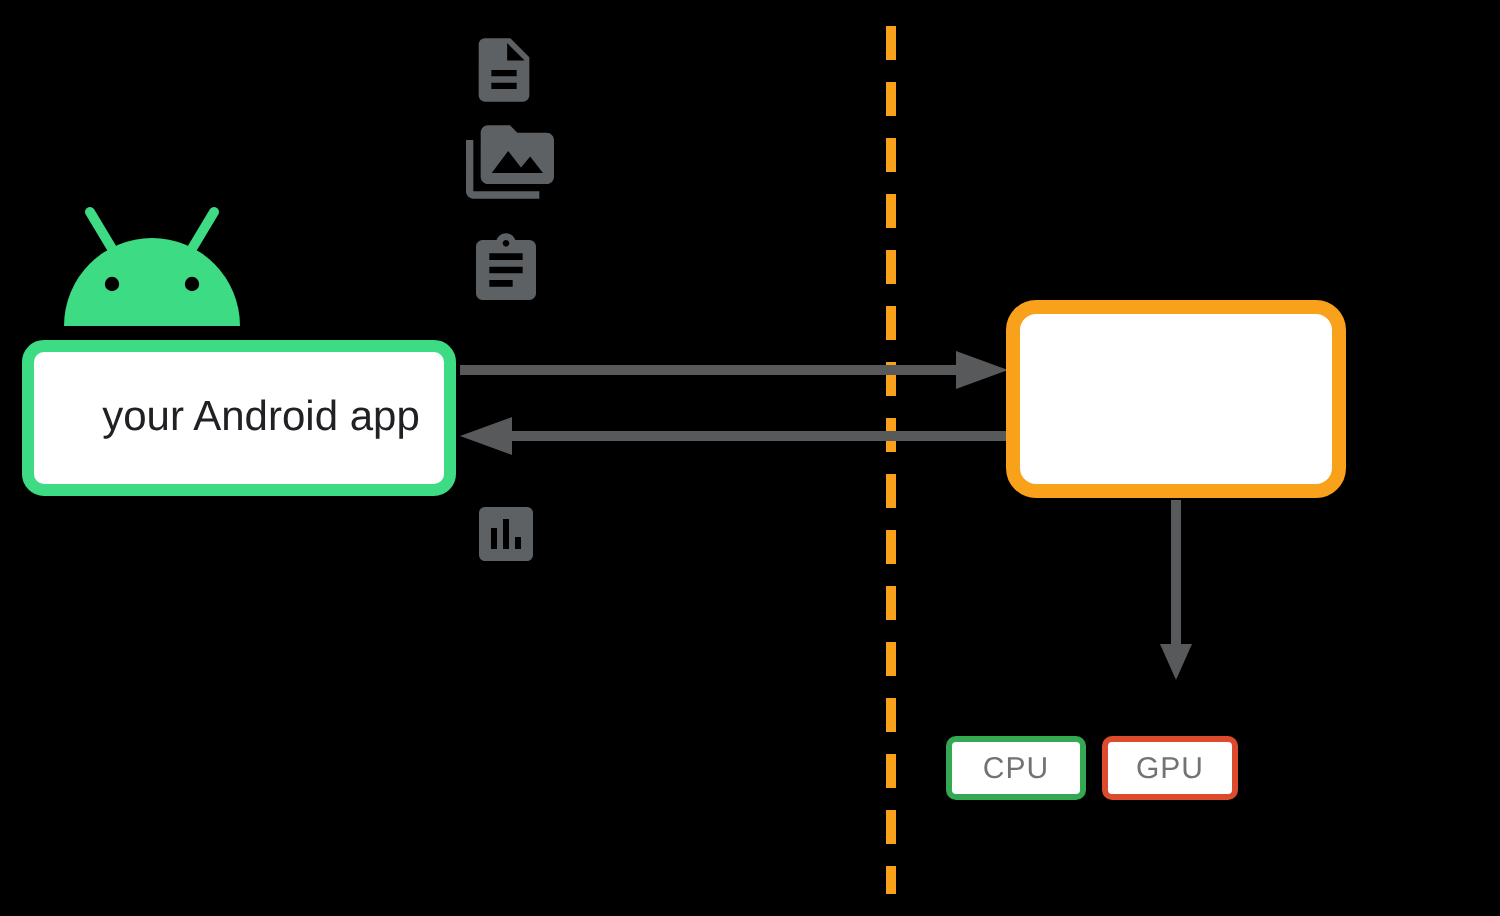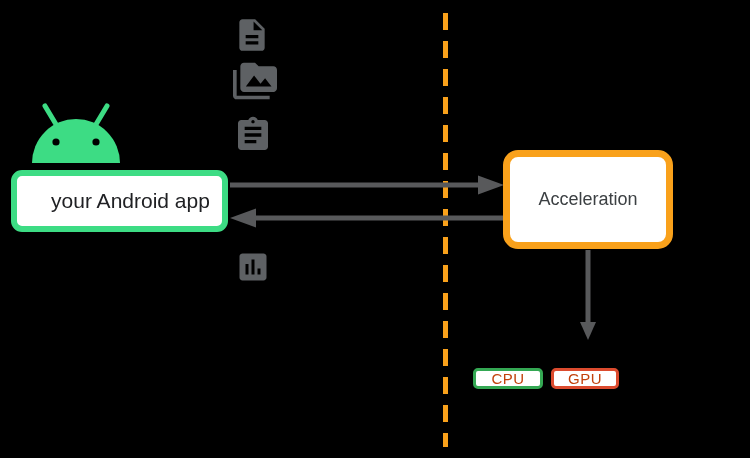--- a/index.html
+++ b/index.html
@@ -26,43 +26,43 @@
     position: absolute;
     box-sizing: border-box;
     background: #ffffff;
     display: flex;
     align-items: center;
     justify-content: center;
     text-align: center;
   }
   .app-box {
     left: 11px; top: 170px;
-    width: 217px; height: 62px;
+    width: 217px; height: 78px;
     border: 6px solid #3DDC84;
     border-radius: 11px;
     font-size: 21px;
     color: #202124;
     padding-left: 22px;
   }
   .service-box {
     left: 503px; top: 150px;
     width: 170px; height: 99px;
     border: 7px solid #F9A11B;
     border-radius: 15px;
     font-size: 18px;
     line-height: 25px;
     color: #3C4043;
     flex-direction: column;
   }
   .service-box span { display: block; }
   .chip {
-    width: 70px; height: 21px;
+    width: 70px; height: 32px;
     border-radius: 5px;
     font-size: 15px;
-    color: #c2410c;
+    color: #737373;
     letter-spacing: 0.5px;
     justify-content: center;
   }
   .cpu-box { left: 473px; top: 368px; border: 3px solid #34A853; }
   .gpu-box { left: 551px; top: 368px; width: 68px; border: 3px solid #DC4B2E; }
   .icon { position: absolute; fill: #5E6164; }
 </style>
 </head>
 <body>
 
@@ -110,21 +110,20 @@
 
   <svg class="icon" style="left:233px;top:115px" width="40" height="40" viewBox="0 0 24 24">
     <path d="M19 3h-4.18C14.4 1.84 13.3 1 12 1c-1.3 0-2.4.84-2.82 2H5c-1.1 0-2 .9-2 2v14c0 1.1.9 2 2 2h14c1.1 0 2-.9 2-2V5c0-1.1-.9-2-2-2zm-7 0c.55 0 1 .45 1 1s-.45 1-1 1-1-.45-1-1 .45-1 1-1zm2 14H7v-2h7v2zm3-4H7v-2h10v2zm0-4H7V7h10v2z"></path>
   </svg>
 
   <svg class="icon" style="left:235px;top:249px" width="36" height="36" viewBox="0 0 24 24">
     <path d="M19 3H5c-1.1 0-2 .9-2 2v14c0 1.1.9 2 2 2h14c1.1 0 2-.9 2-2V5c0-1.1-.9-2-2-2zM9 17H7v-7h2v7zm4 0h-2V7h2v10zm4 0h-2v-4h2v4z"></path>
   </svg>
 
   <div class="box service-box">
-    <span>Acceleration</span>
   </div>
 
   <div class="box chip cpu-box">
     <span>CPU</span>
   </div>
   <div class="box chip gpu-box">
     <span>GPU</span>
   </div>
 
 </div>

